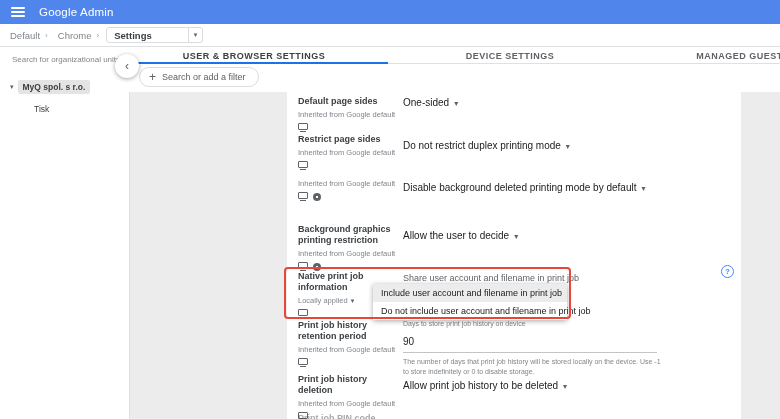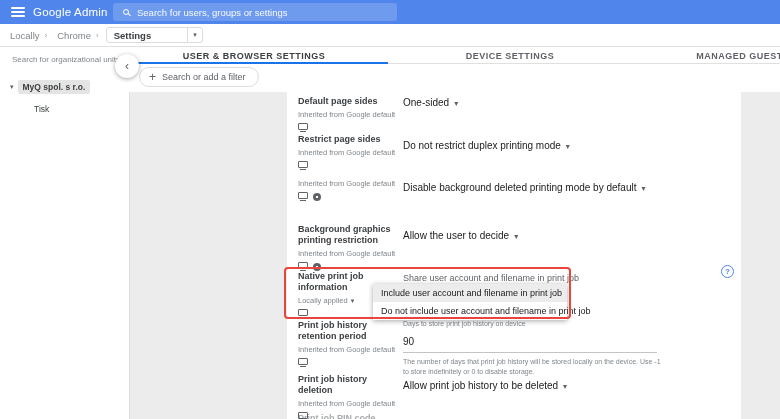--- a/index.html
+++ b/index.html
@@ -4,21 +4,21 @@
 <style>
   * { margin:0; padding:0; box-sizing:border-box; }
   html,body { background:#fff; }
   body { font-family:"Liberation Sans", sans-serif; }
   #canvas { position:relative; width:780px; height:419px; overflow:hidden; background:#fff; }
 
   
   .appbar { position:absolute; left:0; top:0; width:780px; height:24px; background:#5086ec; display:flex; align-items:center; z-index:30; }
   .hamburger { width:14px; height:10px; margin-left:11px; display:flex; flex-direction:column; justify-content:space-between; cursor:pointer; }
   .hamburger span { display:block; height:2px; background:#fff; border-radius:1px; }
-  .appbar-title { color:#fff; font-size:11.5px; font-weight:500; margin-left:8px; letter-spacing:.2px; }
+  .appbar-title { color:#fff; font-size:11.5px; font-weight:500; margin-left:14px; letter-spacing:.2px; }
   .searchbar { position:absolute; left:113px; top:3px; width:284px; height:18px; background:rgba(255,255,255,.18); border-radius:3px; display:flex; align-items:center; }
   .icon-search { width:6px; height:6px; border:1.4px solid #fff; border-radius:50%; margin-left:10px; position:relative; }
   .icon-search::after { content:""; position:absolute; width:4px; height:1.4px; background:#fff; right:-3px; bottom:-1px; transform:rotate(45deg); }
   .search-ph { color:rgba(255,255,255,.95); font-size:9.5px; margin-left:8px; }
 
   
   .crumbbar { position:absolute; left:0; top:24px; width:780px; height:23px; background:#fff; border-bottom:1px solid #e0e0e0; display:flex; align-items:center; z-index:25; }
   .crumb { color:#80868b; font-size:9.5px; margin-left:10px; cursor:pointer; }
   .crumb-sep { color:#9aa0a6; font-size:8px; margin-left:5px; }
   .settings-chip { display:flex; align-items:center; margin-left:7px; border:1px solid #dadce0; border-radius:3px; height:16px; background:#fff; cursor:pointer;gap:29px; }
@@ -85,28 +85,24 @@
 
 <div id="canvas">
 
   <div class="appbar">
     <div class="hamburger">
         <span></span>
         <span></span>
         <span></span>
       </div>
     <div class="appbar-title">Google Admin</div>
-    <div class="searchbar">
-      <div class="icon-search"></div>
-      <div class="search-ph">Search for users, groups or settings</div>
-    </div>
   </div>
 
   <div class="crumbbar">
-    <span class="crumb">Locally</span>
+    <span class="crumb">Default</span>
     <span class="crumb-sep">›</span>
     <span class="crumb">Chrome</span>
     <span class="crumb-sep">›</span>
     <span class="settings-chip">
       <span class="lbl">Settings</span>
       <span class="dd">▾</span>
     </span>
   </div>
 
   <div class="sidebar">

